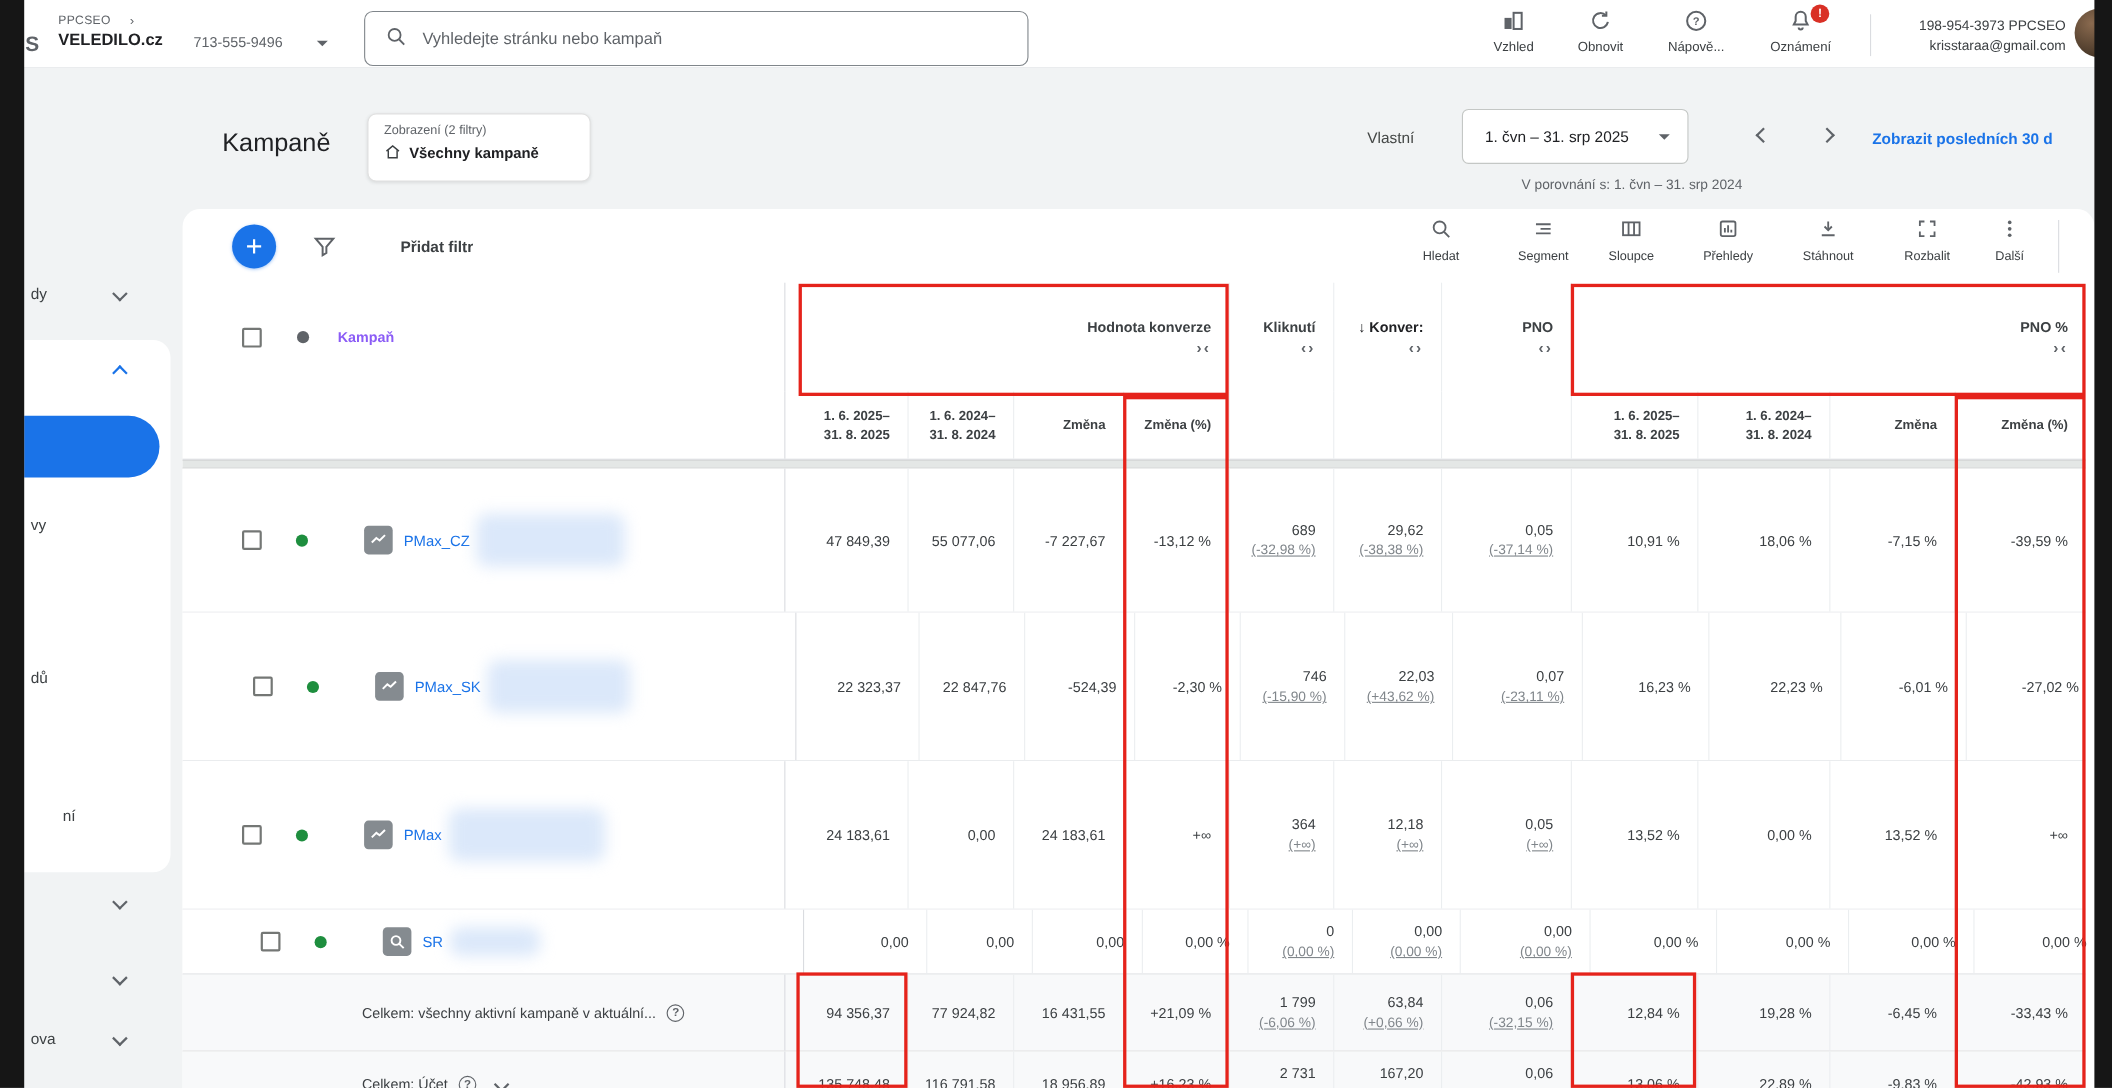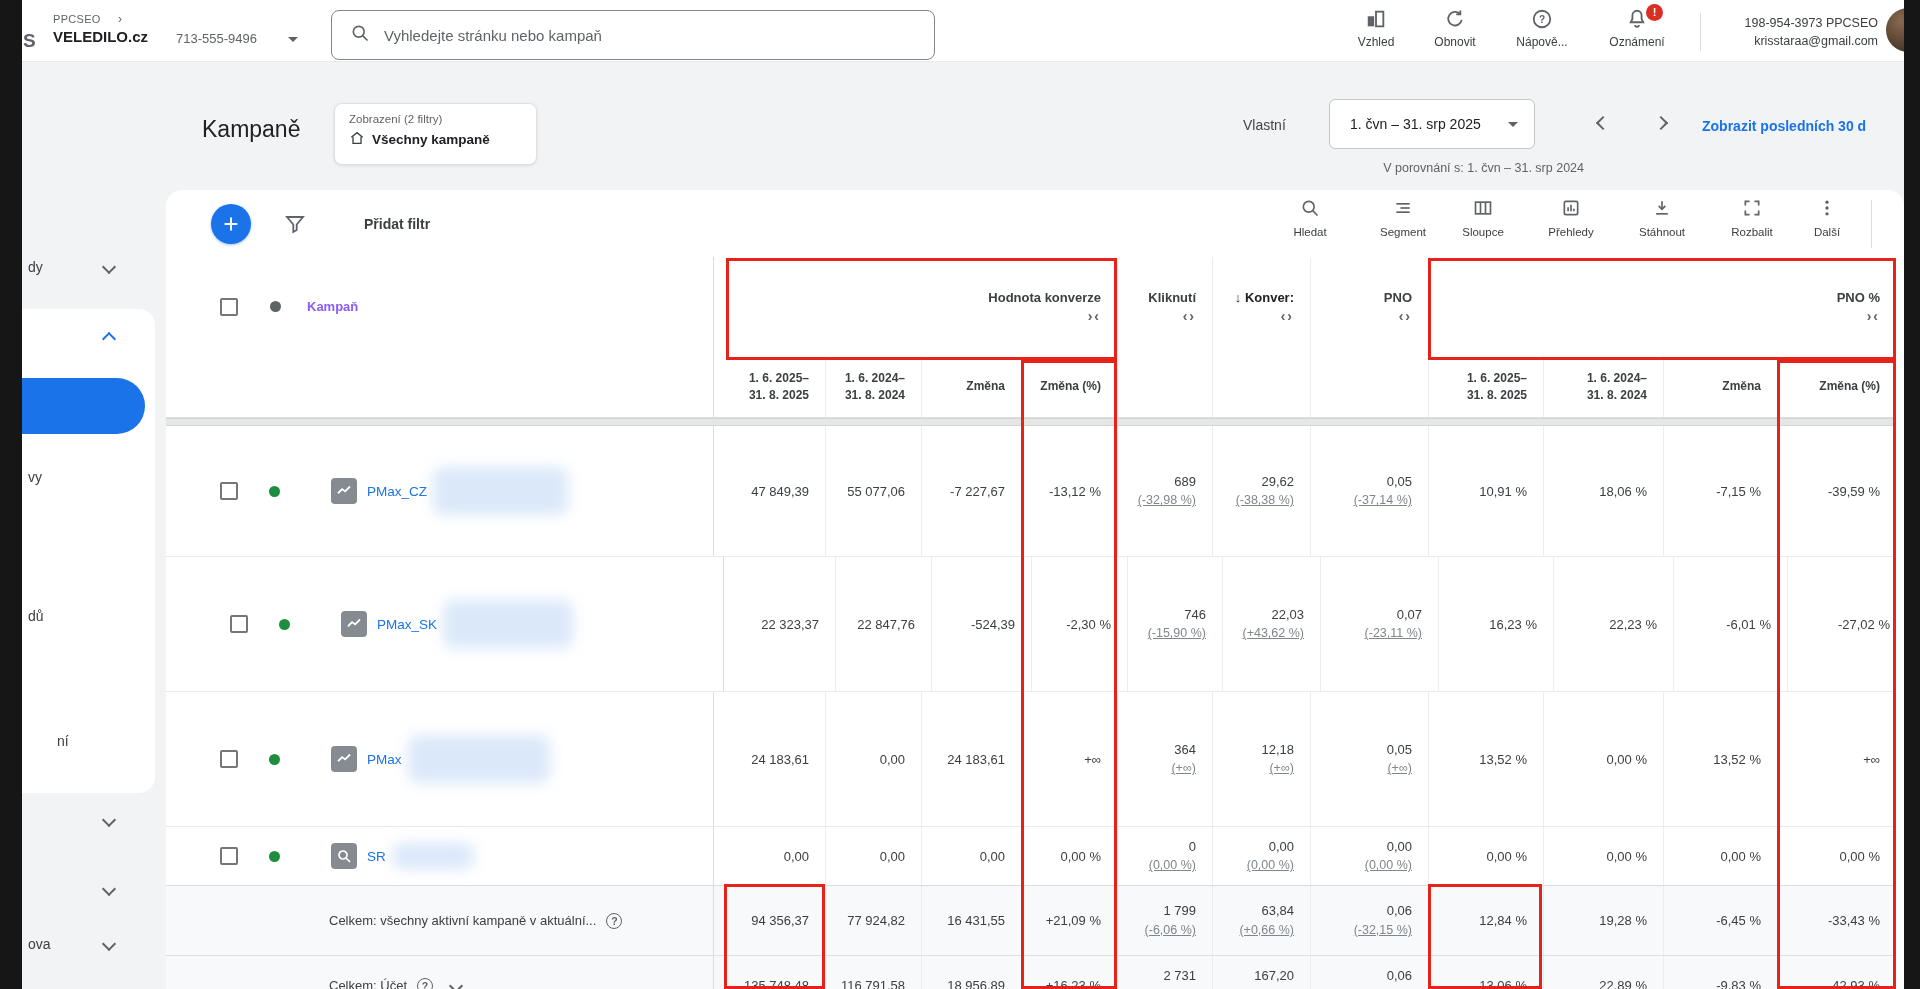--- a/index.html
+++ b/index.html
@@ -69,21 +69,21 @@
   .bl { border-left:1px solid #ebeef0; }
   .campR { border-right:1px solid #dadce0; }
   .hcell { flex-direction:column; align-items:flex-end; justify-content:center; gap:4px; }
   .hlabel { font-size:13px; font-weight:bold; color:#3c4043; white-space:nowrap; }
   .hsort { color:#202124; }
   .hctrl { font-size:14px; font-weight:bold; color:#5f6368; letter-spacing:2px; line-height:1; cursor:pointer; }
   .pcell { font-size:12px; font-weight:bold; color:#3c4043; text-align:right; white-space:pre-line; line-height:1.35; }
   .scrollband { height:8px; background:#e4e7e6; border-top:1px solid #d5d8d7; border-bottom:1px solid #d5d8d7; }
   .row { background:#fff; border-bottom:1px solid #e8eaed; }
   .row:nth-child(1){ height:131px; } .row:nth-child(2){ height:135px;padding-left:10px; }
-  .row:nth-child(3){ height:135px; } .row:nth-child(4){ height:59px; border-bottom:1px solid #dadce0; }
+  .row:nth-child(3){ height:135px; } .row:nth-child(4){ height:59px; border-bottom:1px solid #dadce0;padding-left:17px; }
   .camp { justify-content:flex-start; padding-right:0; position:relative; }
   .cb { width:18px; height:18px; border:2px solid #747775; border-radius:2px; background:#fff; margin-left:54px; flex:0 0 auto; }
   .dot { width:11px; height:11px; border-radius:50%; margin-left:31px; flex:0 0 auto; }
   .dot.gray { background:#5f6368; } .dot.green { background:#1e8e3e; }
   .hkamp { margin-left:26px; font-size:13px; font-weight:bold; color:#8b5cf6; }
   .cicon { margin-left:51px; width:26px; height:26px; border-radius:4px; background:#858b90;
     display:flex; align-items:center; justify-content:center; flex:0 0 auto; }
   .cname { margin-left:10px; font-size:13.5px; color:#1a73e8; text-decoration:none; white-space:nowrap; }
   .blurblob { margin-left:6px; height:48px; border-radius:10px; background:rgba(190,214,246,.55); filter:blur(7px); }
   .row:nth-child(1) .blurblob{ width:135px; } .row:nth-child(2) .blurblob{ width:130px; }

